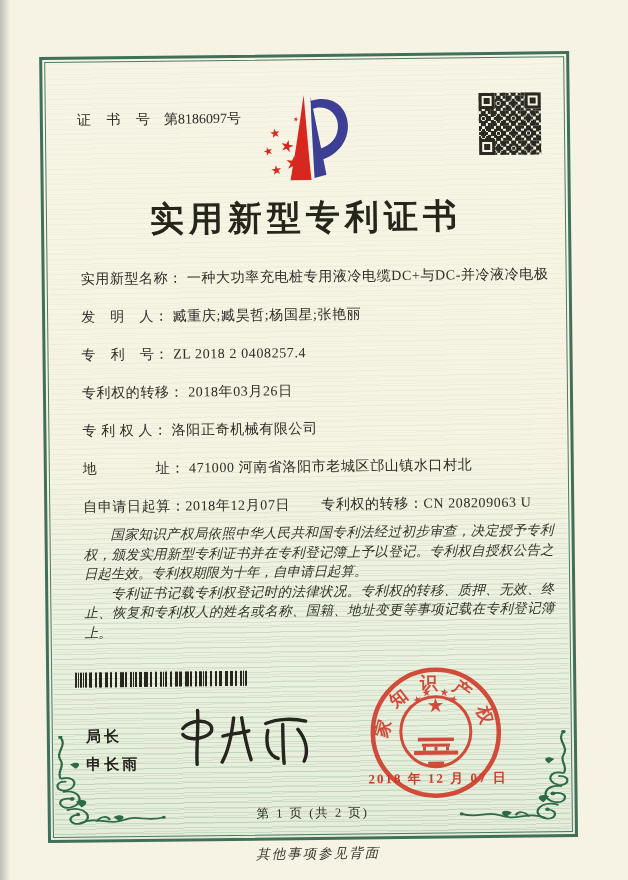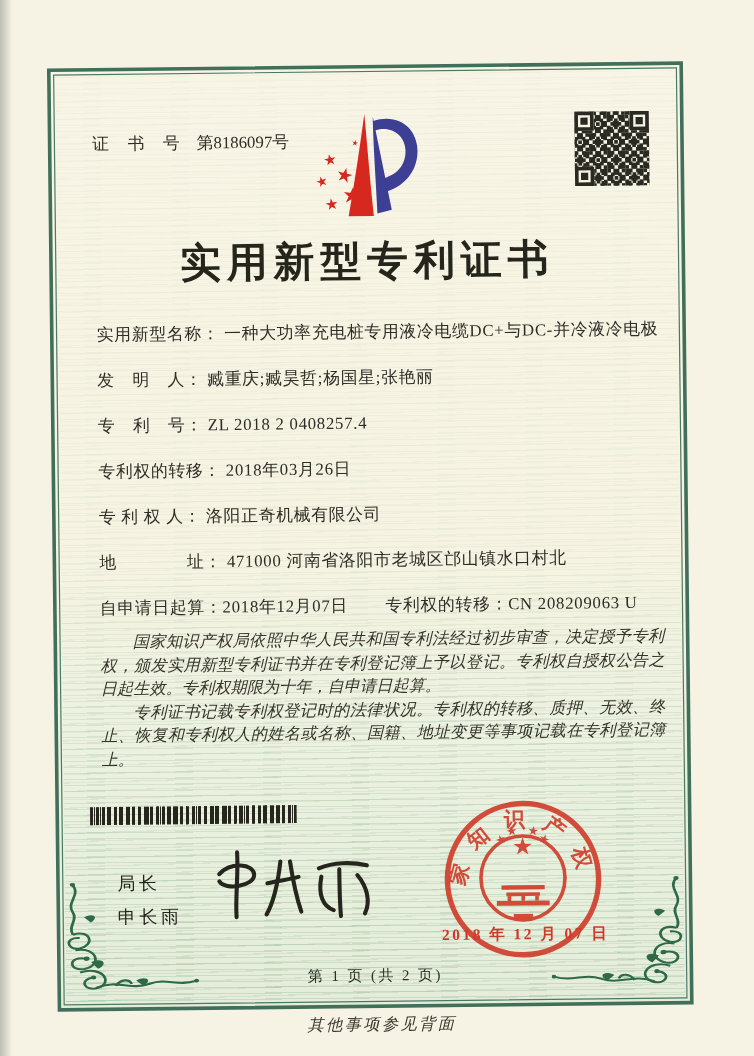--- a/index.html
+++ b/index.html
@@ -34,22 +34,22 @@
   .grant2{position:absolute;left:238px;top:0;white-space:nowrap;}
   .grantwrap{position:absolute;left:36px;top:439px;width:480px;font-size:14px;color:#2e2d26;letter-spacing:.6px;}
   .paras{position:absolute;left:36px;top:466px;width:470px;font-size:13.5px;line-height:19.5px;
     color:#35342b;text-align:justify;font-style:italic;}
   .paras p{margin:0;text-indent:2em;}
   .barcode{position:absolute;left:26px;top:613px;width:172px;height:15px;
     background:
       repeating-linear-gradient(90deg,#26251e 0 2px,rgba(0,0,0,0) 2px 5px),
       repeating-linear-gradient(90deg,#26251e 0 1px,rgba(0,0,0,0) 1px 8px),
       repeating-linear-gradient(90deg,rgba(0,0,0,0) 0 3px,#26251e 3px 4px,rgba(0,0,0,0) 4px 11px);}
-  .dir-lbl,.dir-name{position:absolute;left:48px;font-family:"Liberation Sans","DejaVu Sans",sans-serif;
-    font-weight:400;font-size:15px;color:#24231c;letter-spacing:3px;}
+  .dir-lbl,.dir-name{position:absolute;left:36px;font-family:"Liberation Sans","DejaVu Sans",sans-serif;
+    font-weight:700;font-size:15px;color:#24231c;letter-spacing:3px;}
   .dir-lbl{top:668px}.dir-name{top:696px}
   .sig{position:absolute;left:118px;top:648px;}
   .seal{position:absolute;left:292px;top:583px;}
   .seal-date{position:absolute;left:318px;top:714px;color:#cf3a28;font-size:13px;
     letter-spacing:2px;font-weight:600;white-space:nowrap;}
   .pageinfo{position:absolute;left:0;top:748px;width:100%;text-align:center;
     font-size:12.5px;letter-spacing:2px;color:#2e2d26;}
   .flourish{position:absolute;top:676px;}
   .fl-left{left:3px;}
   .fl-right{right:3px;transform:scaleX(-1);}

